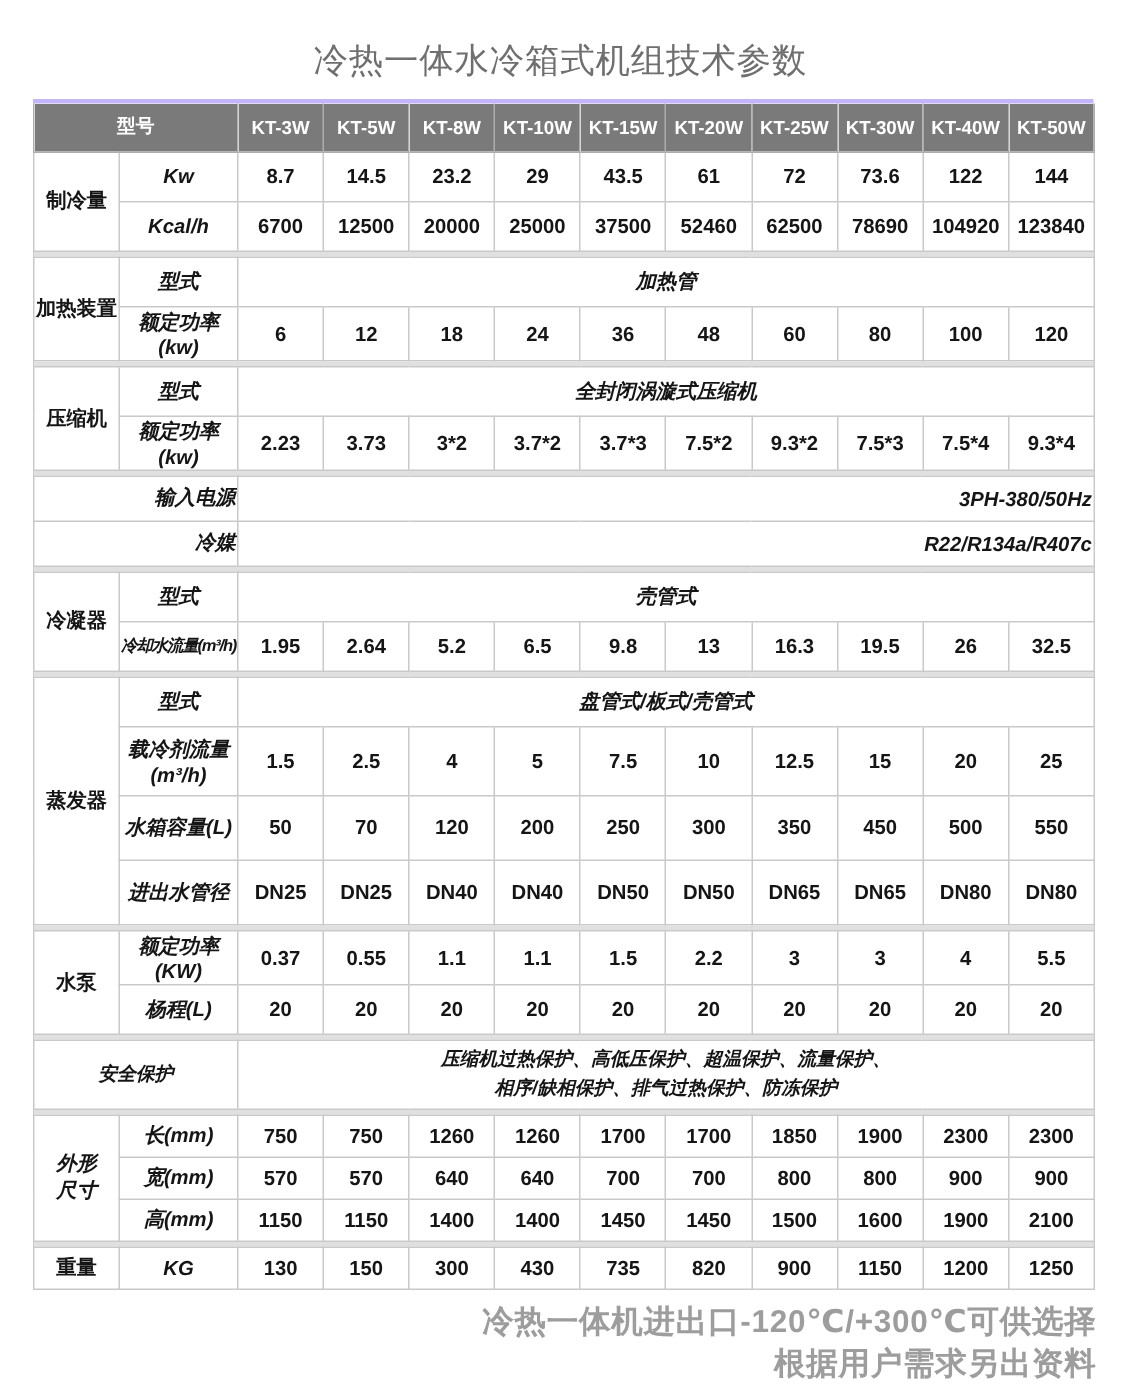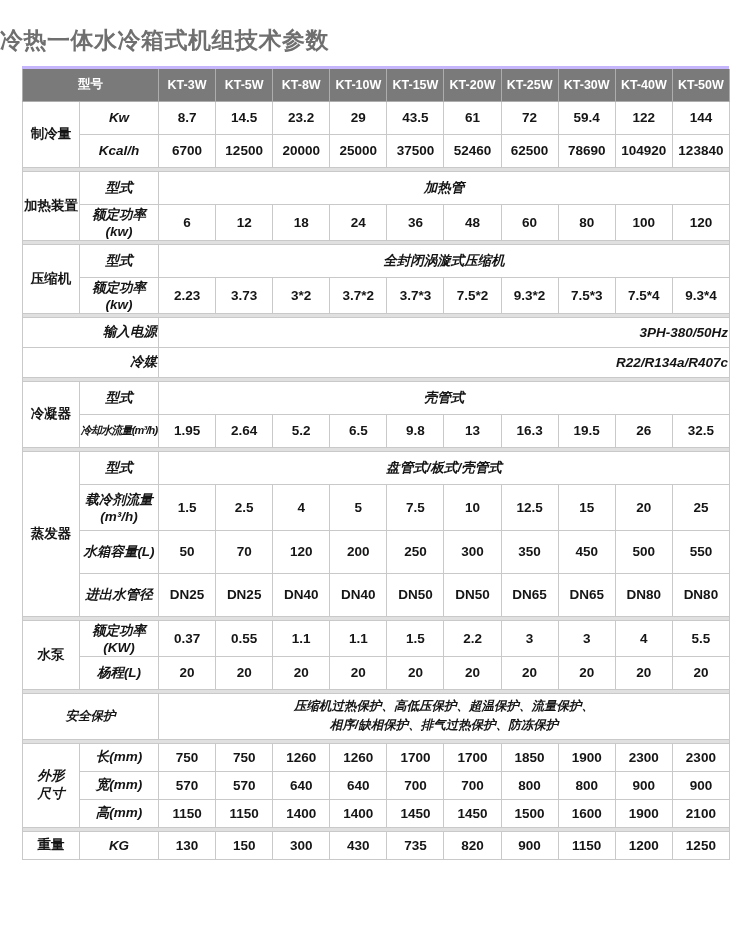--- a/index.html
+++ b/index.html
@@ -9,23 +9,23 @@
     position: relative;
     width: 751px;
     height: 927px;
     background: #ffffff;
     overflow: hidden;
   }
   .title {
     margin: 24px 4px 10px 0;
     height: 32px;
     line-height: 32px;
-    text-align: left;
+    text-align: center;
     font-size: 23px;
-    font-weight: 700;
+    font-weight: 400;
     color: #6f6f6f;
     letter-spacing: 0.5px;
   }
   .table-wrap {
     margin: 0 22px;
     border-top: 3px solid #c4b5fd;
   }
   table.spec {
     border-collapse: collapse;
     table-layout: fixed;
@@ -119,21 +119,21 @@
           <tr>
             <td class="glabel " rowspan="2"><span>制冷量</span></td>
             <td class="rlabel preline ">Kw</td>
             <td>8.7</td>
             <td>14.5</td>
             <td>23.2</td>
             <td>29</td>
             <td>43.5</td>
             <td>61</td>
             <td>72</td>
-            <td>59.4</td>
+            <td>73.6</td>
             <td>122</td>
             <td>144</td>
           </tr>
           <tr>
             <td class="rlabel preline ">Kcal/h</td>
             <td>6700</td>
             <td>12500</td>
             <td>20000</td>
             <td>25000</td>
             <td>37500</td>
@@ -360,14 +360,18 @@
             <td>820</td>
             <td>900</td>
             <td>1150</td>
             <td>1200</td>
             <td>1250</td>
           </tr>
         </tbody>
     </table>
   </div>
 
+  <div class="footer">
+    <div>冷热一体机进出口-120℃/+300℃可供选择</div>
+    <div>根据用户需求另出资料</div>
+  </div>
 
 </div>
 
 </body></html>

